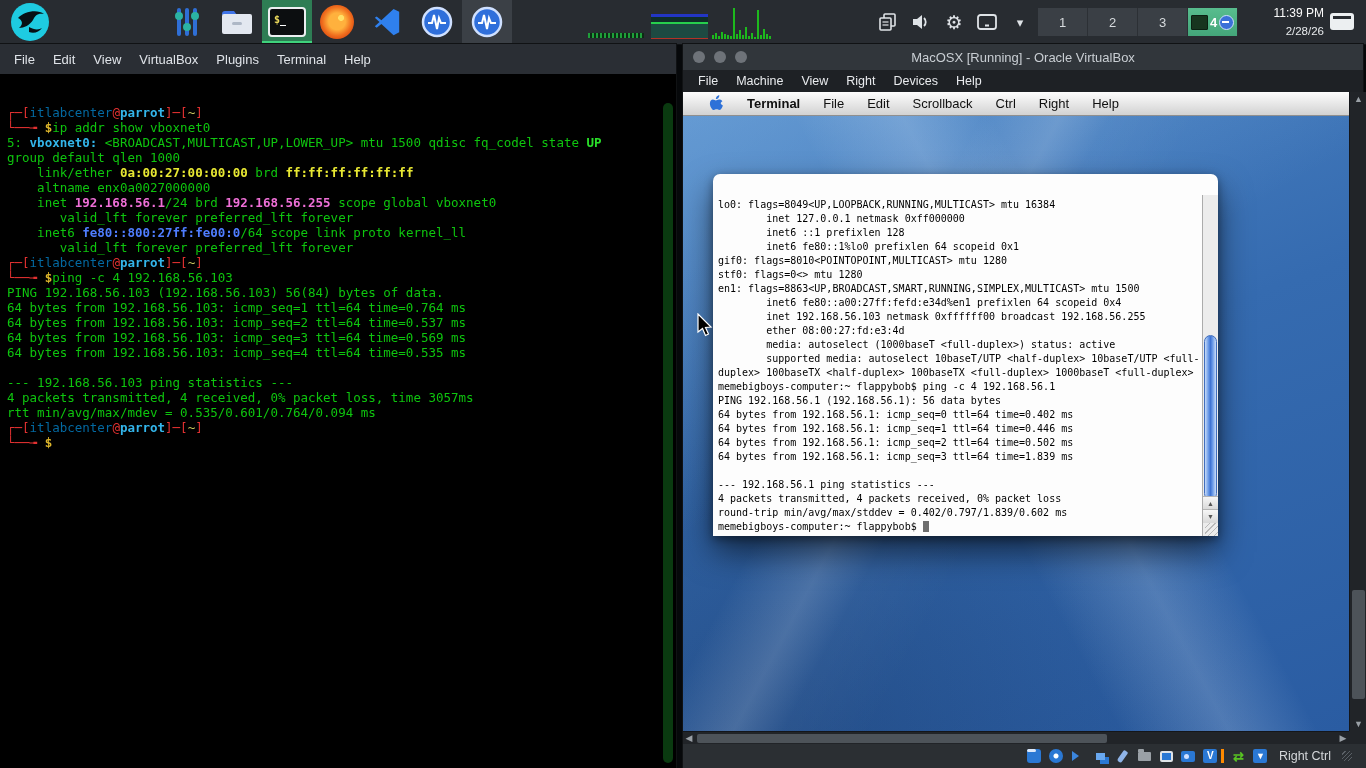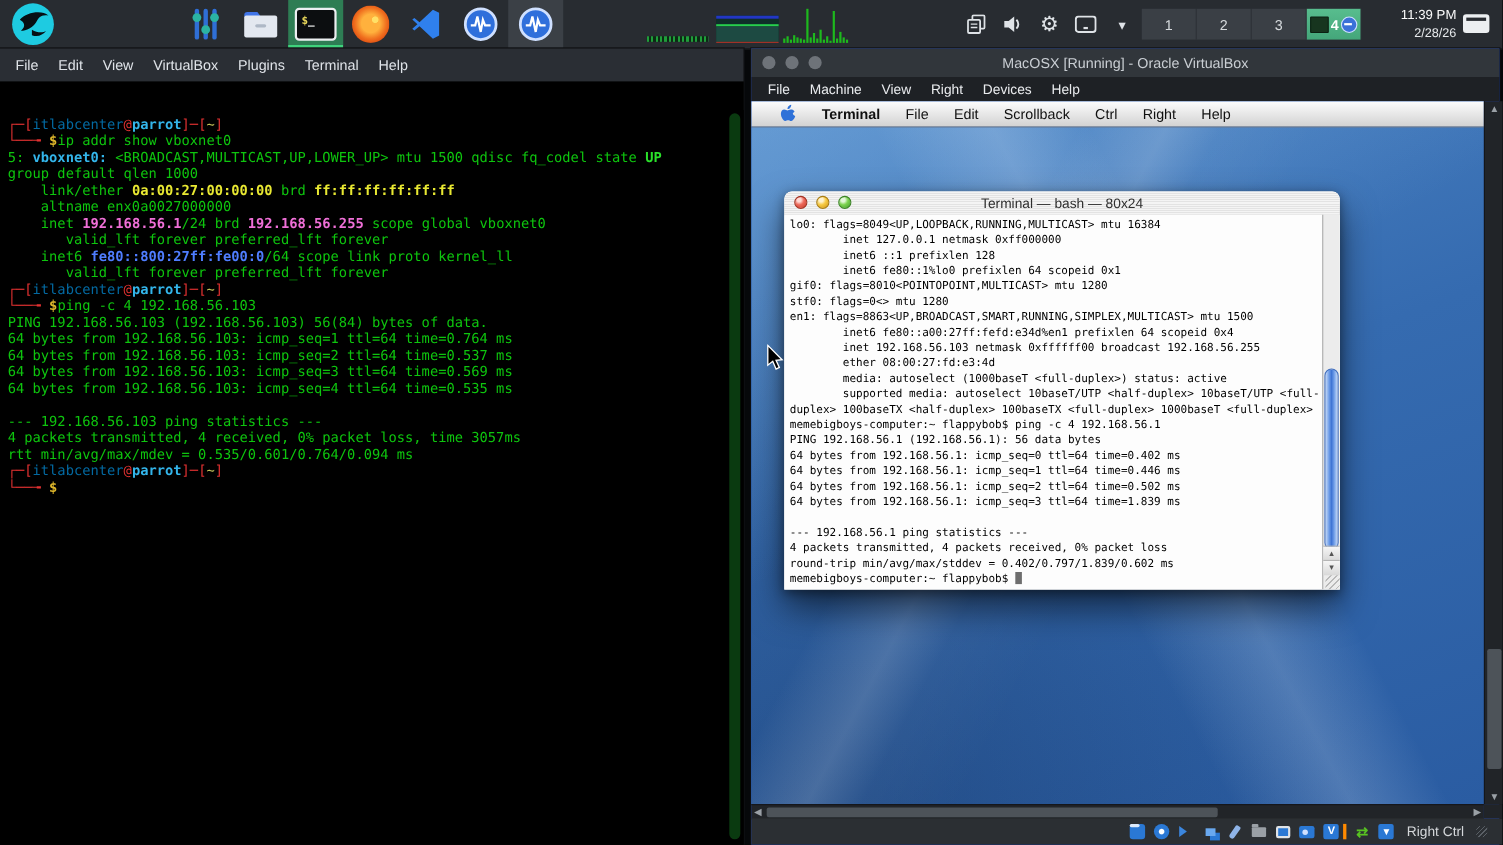--- a/index.html
+++ b/index.html
@@ -314,28 +314,20 @@
           <span>Scrollback</span>
           <span>Ctrl</span>
           <span>Right</span>
           <span>Help</span>
         </span>
     </div>
 
     <div id="mac-desktop"></div>
 
     <div id="macterm">
-      <div class="titlebar">
-        <span class="aqua-lights">
-          <i class="a-red"></i>
-          <i class="a-yellow"></i>
-          <i class="a-green"></i>
-        </span>
-        <span class="title">Terminal — bash — 80x24</span>
-      </div>
       <div id="mterm-body">
         <div id="mterm-text"><div class="mline">lo0: flags=8049&lt;UP,LOOPBACK,RUNNING,MULTICAST&gt; mtu 16384</div><div class="mline">        inet 127.0.0.1 netmask 0xff000000</div><div class="mline">        inet6 ::1 prefixlen 128</div><div class="mline">        inet6 fe80::1%lo0 prefixlen 64 scopeid 0x1</div><div class="mline">gif0: flags=8010&lt;POINTOPOINT,MULTICAST&gt; mtu 1280</div><div class="mline">stf0: flags=0&lt;&gt; mtu 1280</div><div class="mline">en1: flags=8863&lt;UP,BROADCAST,SMART,RUNNING,SIMPLEX,MULTICAST&gt; mtu 1500</div><div class="mline">        inet6 fe80::a00:27ff:fefd:e34d%en1 prefixlen 64 scopeid 0x4</div><div class="mline">        inet 192.168.56.103 netmask 0xffffff00 broadcast 192.168.56.255</div><div class="mline">        ether 08:00:27:fd:e3:4d</div><div class="mline">        media: autoselect (1000baseT &lt;full-duplex&gt;) status: active</div><div class="mline">        supported media: autoselect 10baseT/UTP &lt;half-duplex&gt; 10baseT/UTP &lt;full-</div><div class="mline">duplex&gt; 100baseTX &lt;half-duplex&gt; 100baseTX &lt;full-duplex&gt; 1000baseT &lt;full-duplex&gt;</div><div class="mline">memebigboys-computer:~ flappybob$ ping -c 4 192.168.56.1</div><div class="mline">PING 192.168.56.1 (192.168.56.1): 56 data bytes</div><div class="mline">64 bytes from 192.168.56.1: icmp_seq=0 ttl=64 time=0.402 ms</div><div class="mline">64 bytes from 192.168.56.1: icmp_seq=1 ttl=64 time=0.446 ms</div><div class="mline">64 bytes from 192.168.56.1: icmp_seq=2 ttl=64 time=0.502 ms</div><div class="mline">64 bytes from 192.168.56.1: icmp_seq=3 ttl=64 time=1.839 ms</div><div class="mline">&nbsp;</div><div class="mline">--- 192.168.56.1 ping statistics ---</div><div class="mline">4 packets transmitted, 4 packets received, 0% packet loss</div><div class="mline">round-trip min/avg/max/stddev = 0.402/0.797/1.839/0.602 ms</div><div class="mline">memebigboys-computer:~ flappybob$ <span class="mcursor"></span></div></div>
         <div id="mterm-scroll">
           <div id="mterm-thumb"></div>
           <div class="mscroll-btn" id="mscroll-up">▲</div>
           <div class="mscroll-btn" id="mscroll-down">▼</div>
         </div>
         <div id="mterm-grip"></div>
       </div>
     </div>

